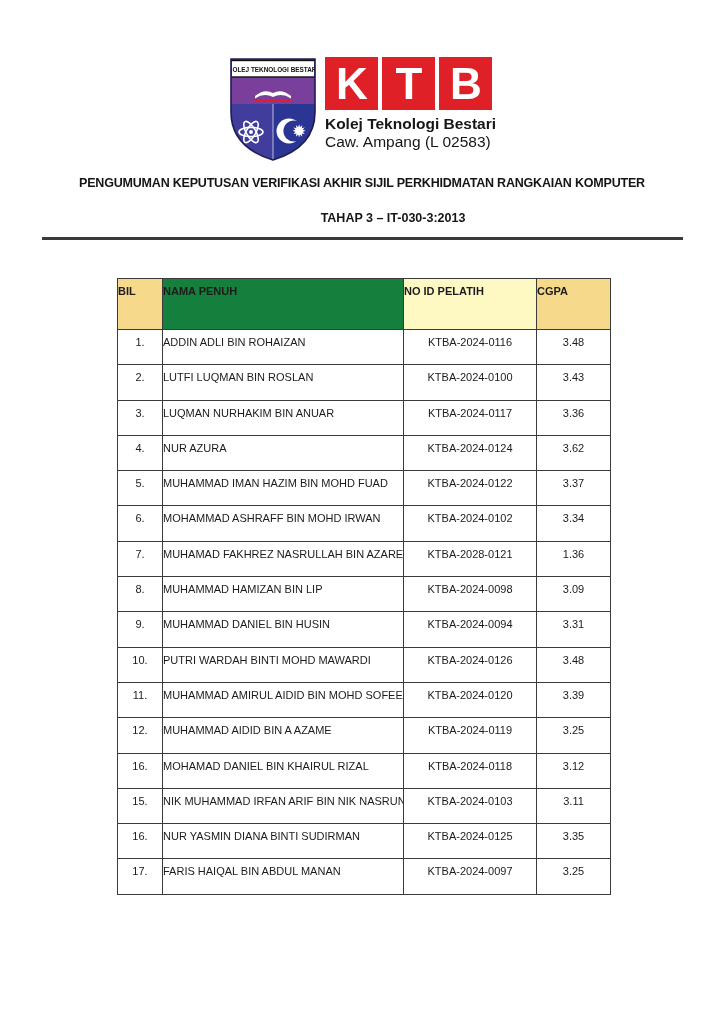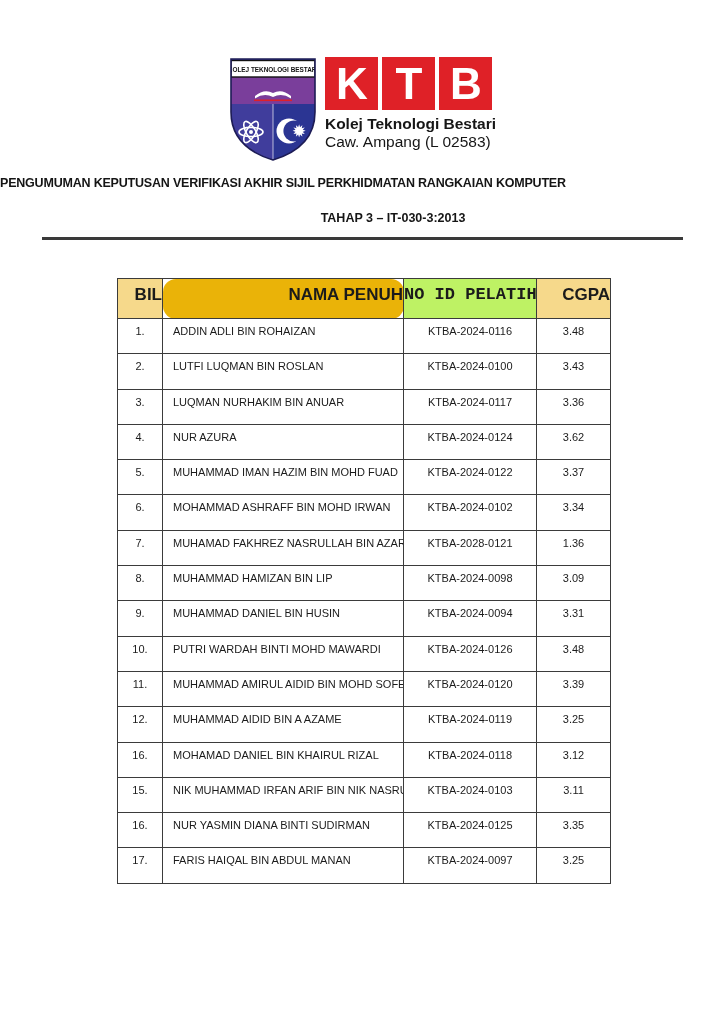--- a/index.html
+++ b/index.html
@@ -27,21 +27,21 @@
     font-weight: 800; font-size: 44px; line-height: 1;
     display: flex; align-items: center; justify-content: center;
     letter-spacing: -1px;
   }
   .org-name { margin-top: 5px; font-weight: bold; font-size: 15.5px; line-height: 18px; color: #161616; }
   .org-branch { font-weight: normal; font-size: 15.5px; line-height: 18px; color: #161616; }
 
   
   .doc-title {
     position: absolute; top: 176px; left: 0; width: 100%;
-    text-align: left; font-weight: bold; font-size: 12.5px;
+    text-align: center; font-weight: bold; font-size: 12.5px;
     letter-spacing: -0.2px; color: #151515;
   }
   .doc-subtitle {
     position: absolute; top: 211px; left: 0; width: 100%;
     text-align: center; font-weight: bold; font-size: 12.5px; color: #151515; margin-left: 31px;
   }
   .rule {
     position: absolute; top: 237px; left: 42px; width: 641px; height: 3px;
     background: #3a3a3a;
   }
@@ -52,31 +52,31 @@
     border-collapse: collapse; table-layout: fixed;
     font-size: 11px; color: #1b1b1b;
   }
   .results-table th, .results-table td {
     border: 1px solid #3b3b3b;
     vertical-align: top;
     padding-top: 6px;
     overflow: hidden; white-space: nowrap;
   }
   .results-table th {
-    height: 40px;
+    height: 51px;
     background: #F6D98B;
-    font-weight: bold; text-align: right; font-size: 17px;
+    font-weight: bold; text-align: left; font-size: 11px;
   }
   .results-table td { height: 35.3px; }
   .col-bil  { width: 45px; }
   .col-name { width: 241px; }
   .col-id   { width: 133px; }
   .col-cgpa { width: 74px; }
   td.cell-bil  { text-align: center; }
-  td.cell-name { text-align: left; padding-left: 10px; }
+  td.cell-name { text-align: left; }
   td.cell-id   { text-align: center; }
   td.cell-cgpa { text-align: center; }
 </style>
 </head>
 <body>
 
 <div class="page">
 
   <div class="logo-row">
     <svg class="shield" viewBox="0 0 90 105" xmlns="http://www.w3.org/2000/svg">
@@ -131,22 +131,22 @@
   <table class="results-table">
     <colgroup>
       <col class="col-bil">
         <col class="col-name">
         <col class="col-id">
         <col class="col-cgpa">
     </colgroup>
     <thead>
       <tr>
         <th style="background: rgb(246, 217, 139);">BIL</th>
-        <th style="background: #eab308; border-radius: 13px;">NAMA PENUH</th>
-        <th style="background: #bef264; font-family: Liberation Mono, monospace;">NO ID PELATIH</th>
+        <th style="background: #15803d;">NAMA PENUH</th>
+        <th style="background: #fef9c3;">NO ID PELATIH</th>
         <th style="background: rgb(246, 217, 139);">CGPA</th>
       </tr>
     </thead>
     <tbody>
     <tr>
       <td class="cell-bil">1.</td>
       <td class="cell-name">ADDIN ADLI BIN ROHAIZAN</td>
       <td class="cell-id">KTBA-2024-0116</td>
       <td class="cell-cgpa">3.48</td>
     </tr>

